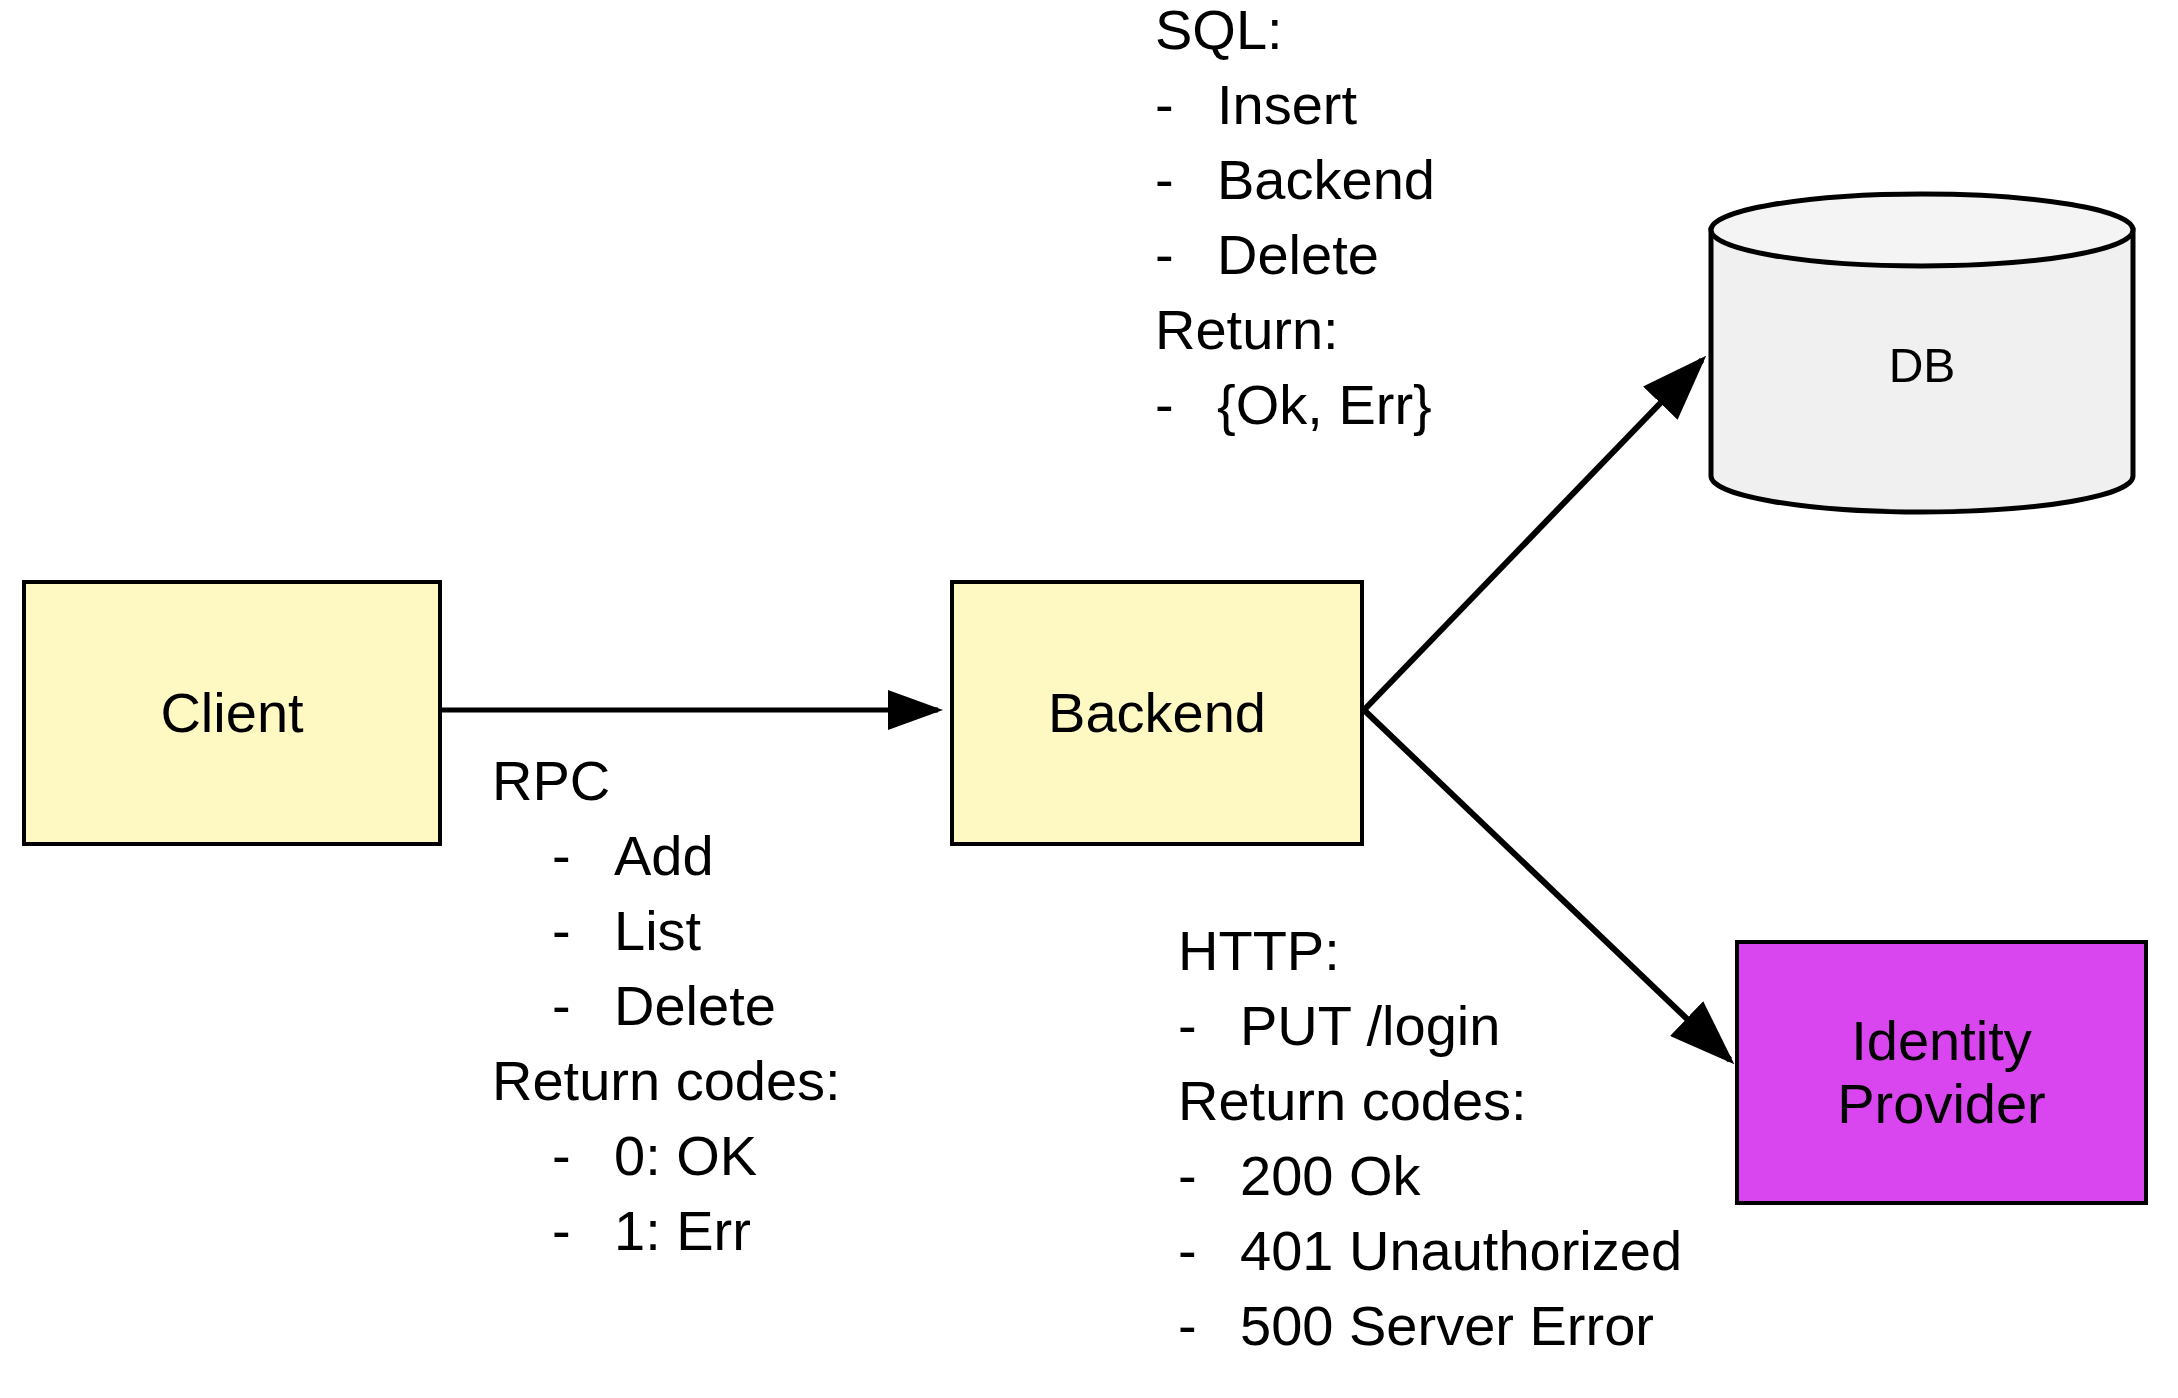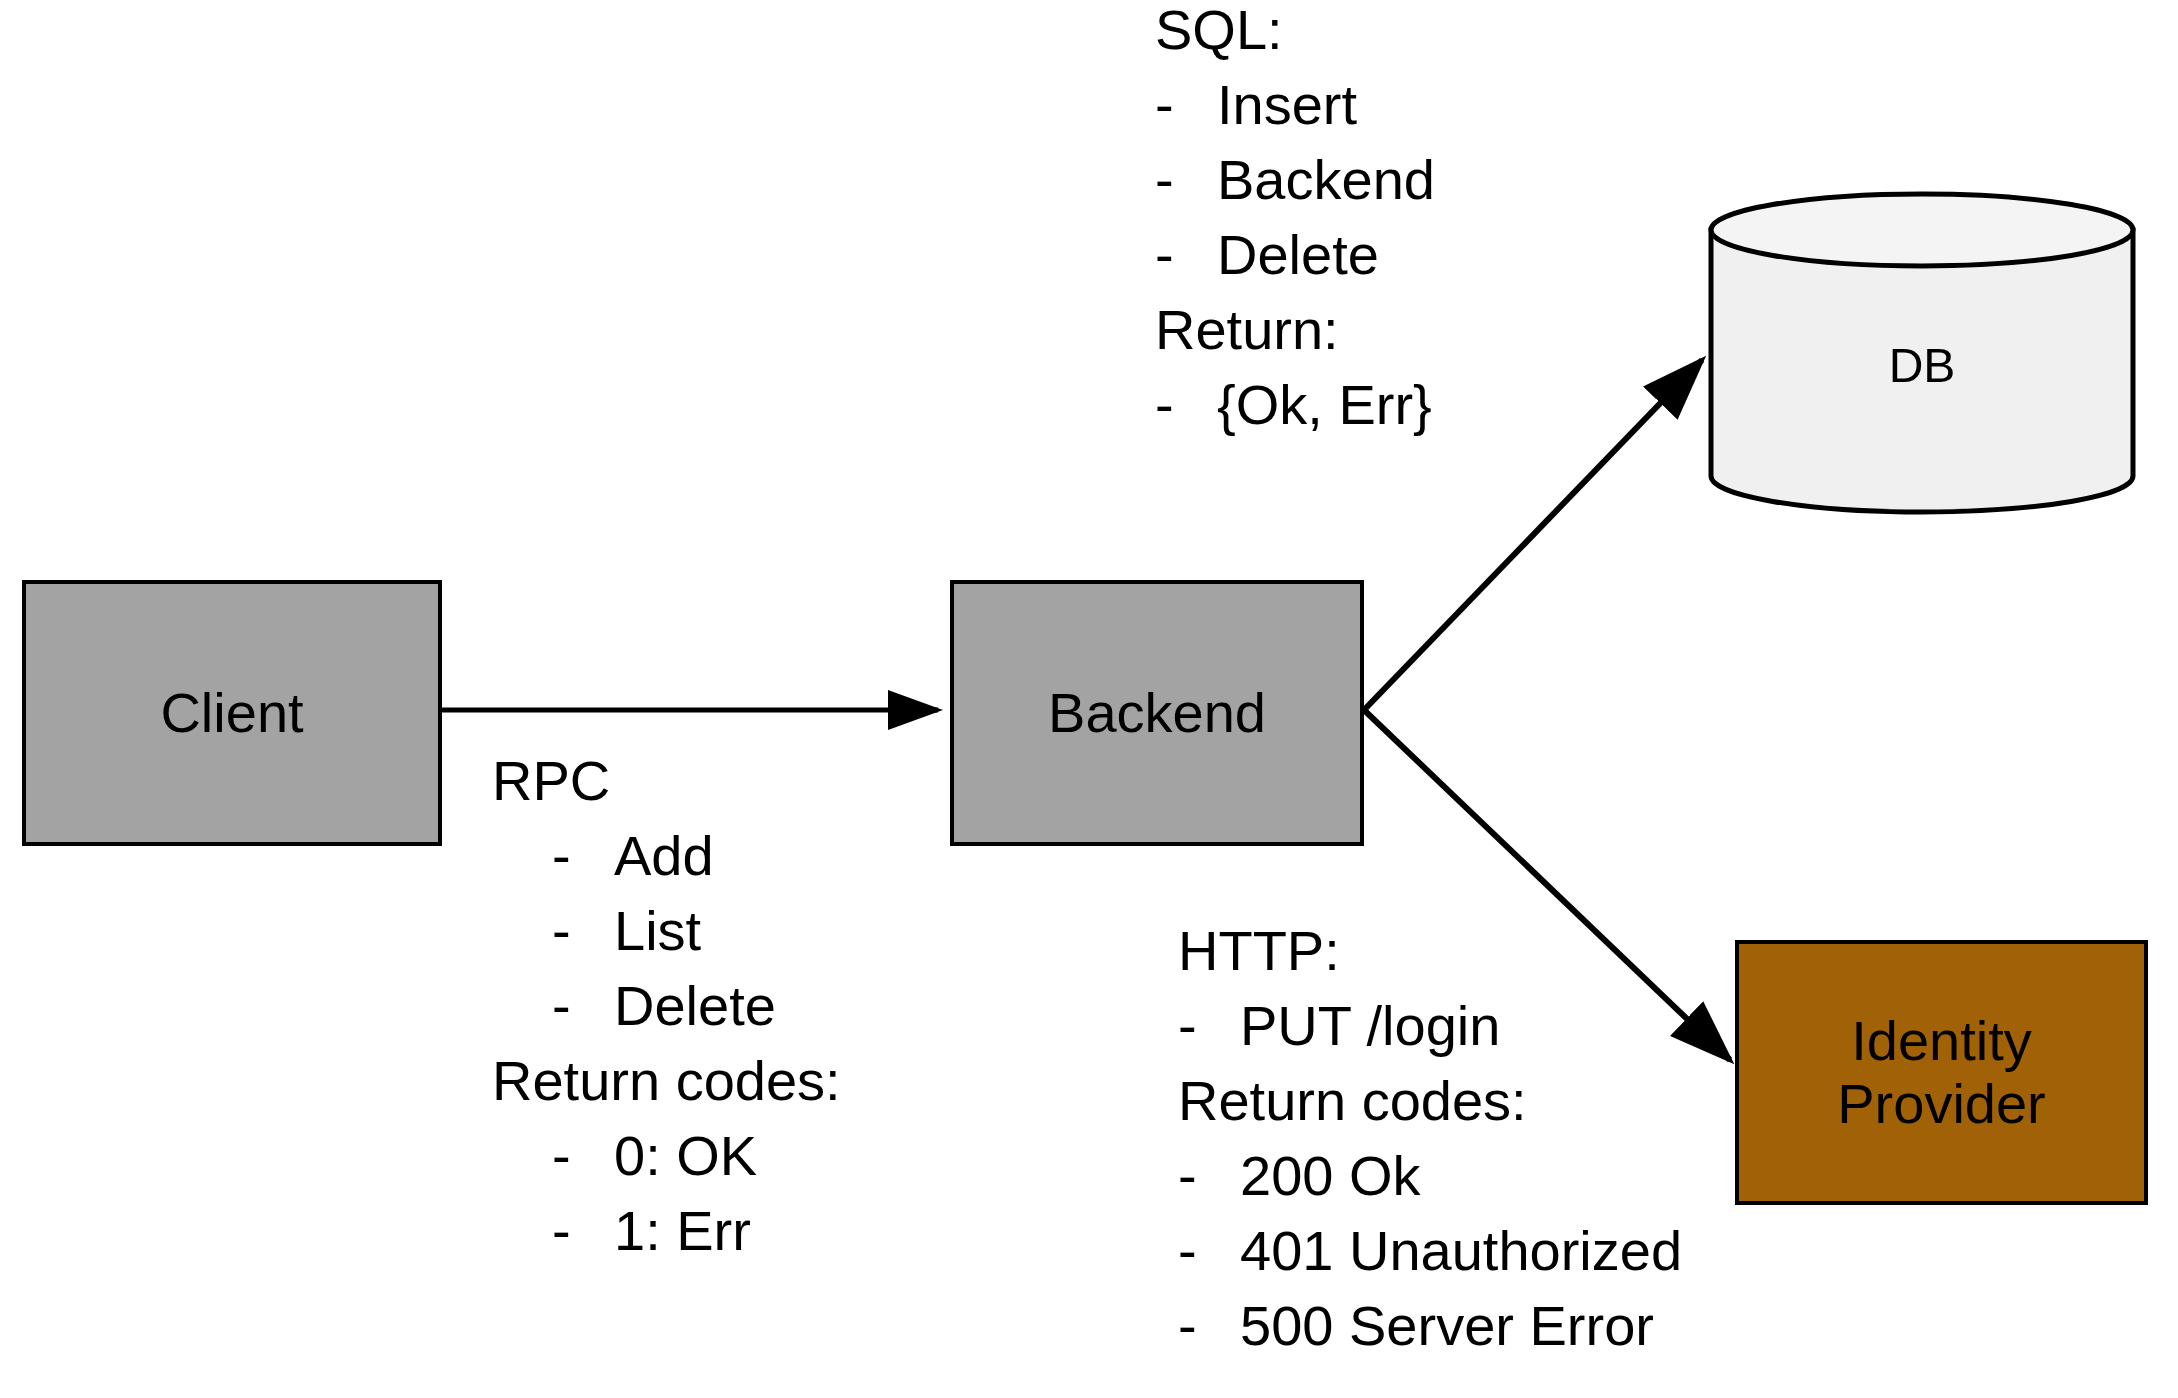--- a/index.html
+++ b/index.html
@@ -32,22 +32,22 @@
     position: absolute;
     box-sizing: border-box;
     border: 4px solid #000000;
     display: flex;
     align-items: center;
     justify-content: center;
     text-align: center;
     line-height: 1.12;
     font-size: 56px;
   }
-  .node-yellow { background: #a3a3a3; }
-  .node-gray   { background: #a16207; }
+  .node-yellow { background: #fef9c3; }
+  .node-gray   { background: #d946ef; }
 
   #node-client  { left: 22px;  top: 580px; width: 420px; height: 266px; }
   #node-backend { left: 950px; top: 580px; width: 414px; height: 266px; text-align: right; }
   #node-idp     { left: 1735px; top: 940px; width: 413px; height: 265px; }
 
   
   #node-db {
     position: absolute;
     left: 1707px;
     top: 190px;

